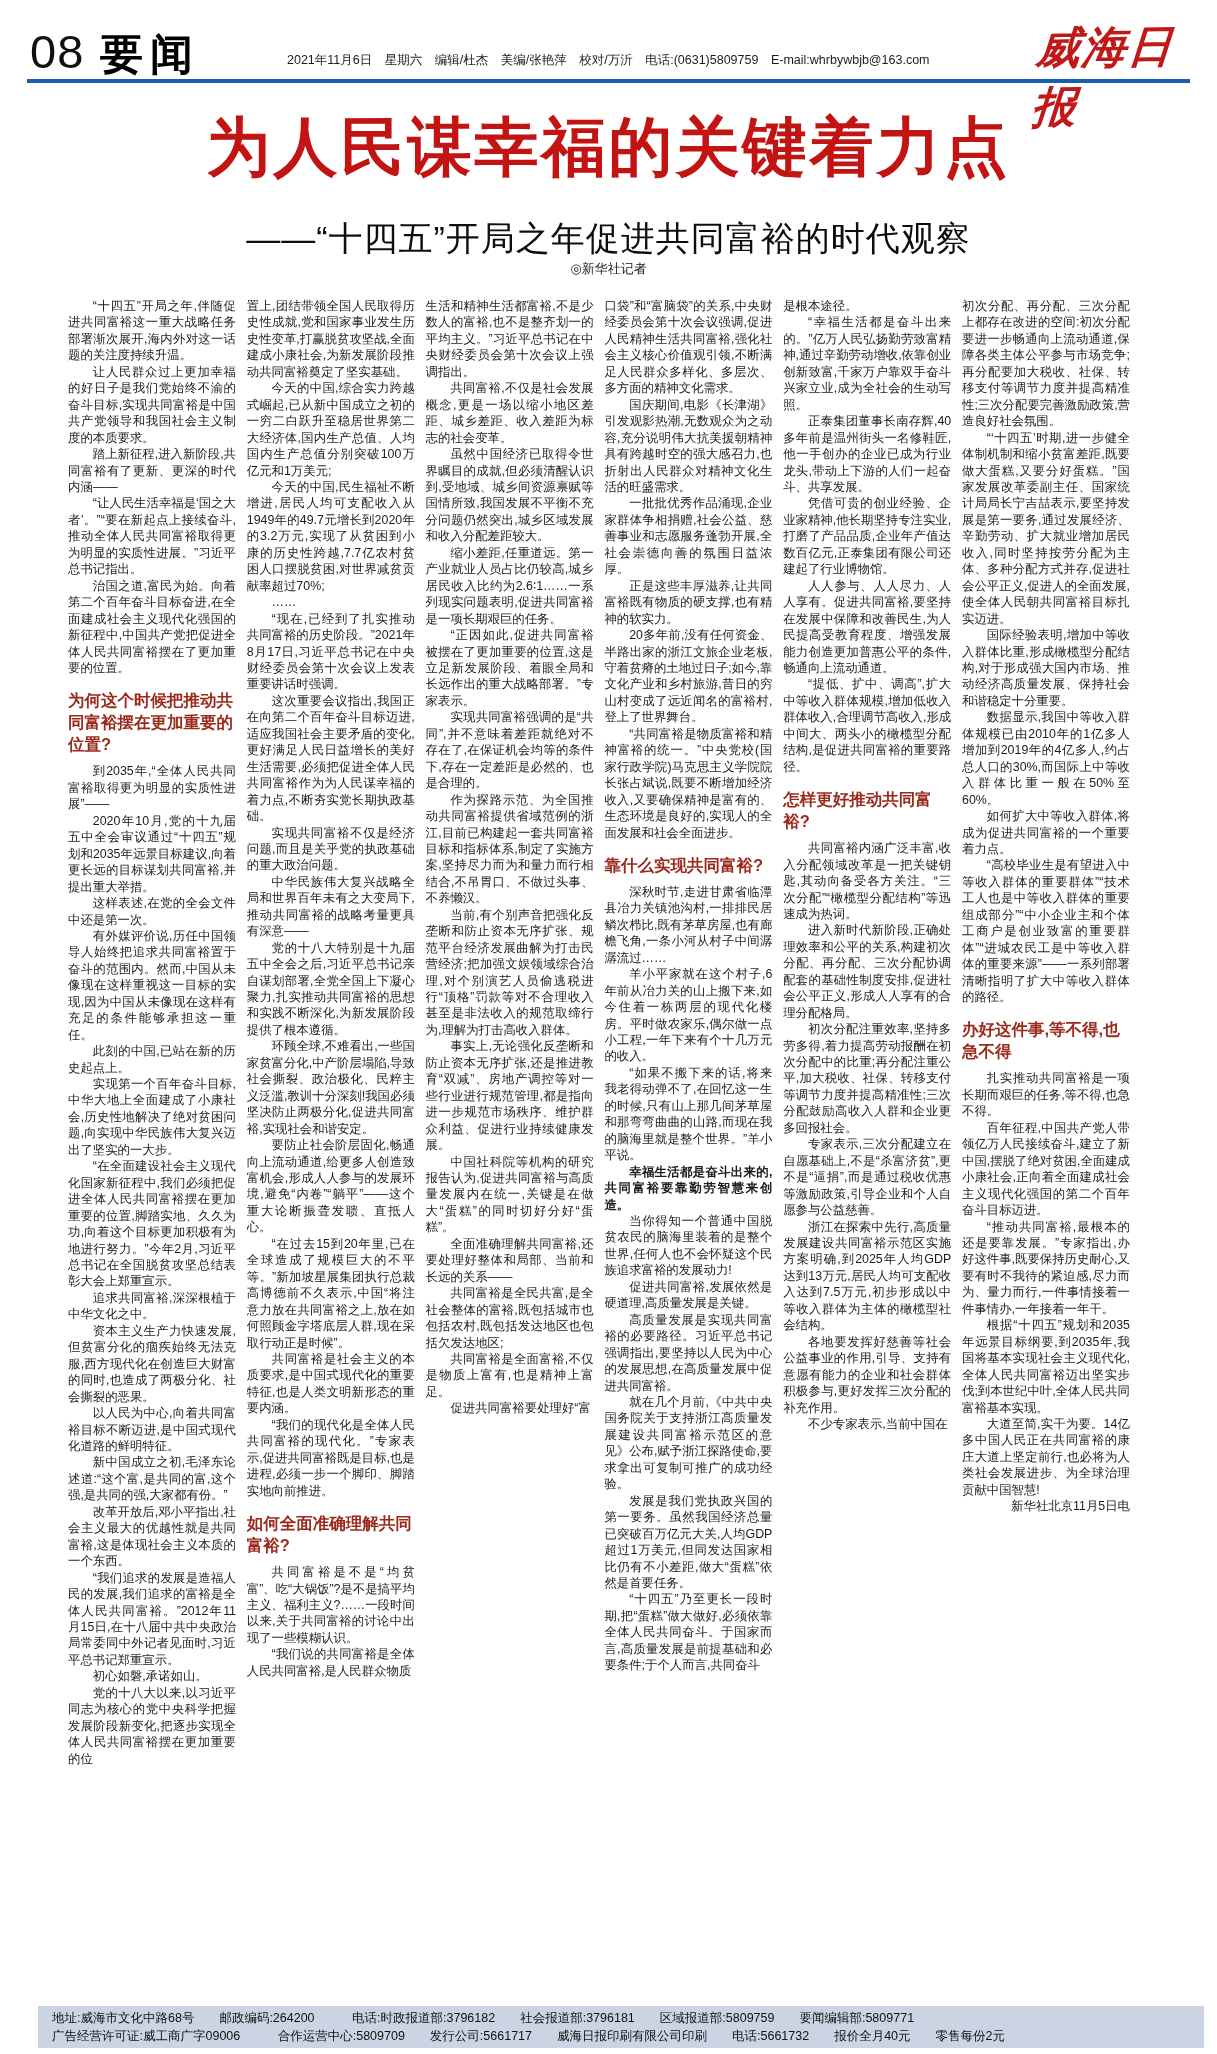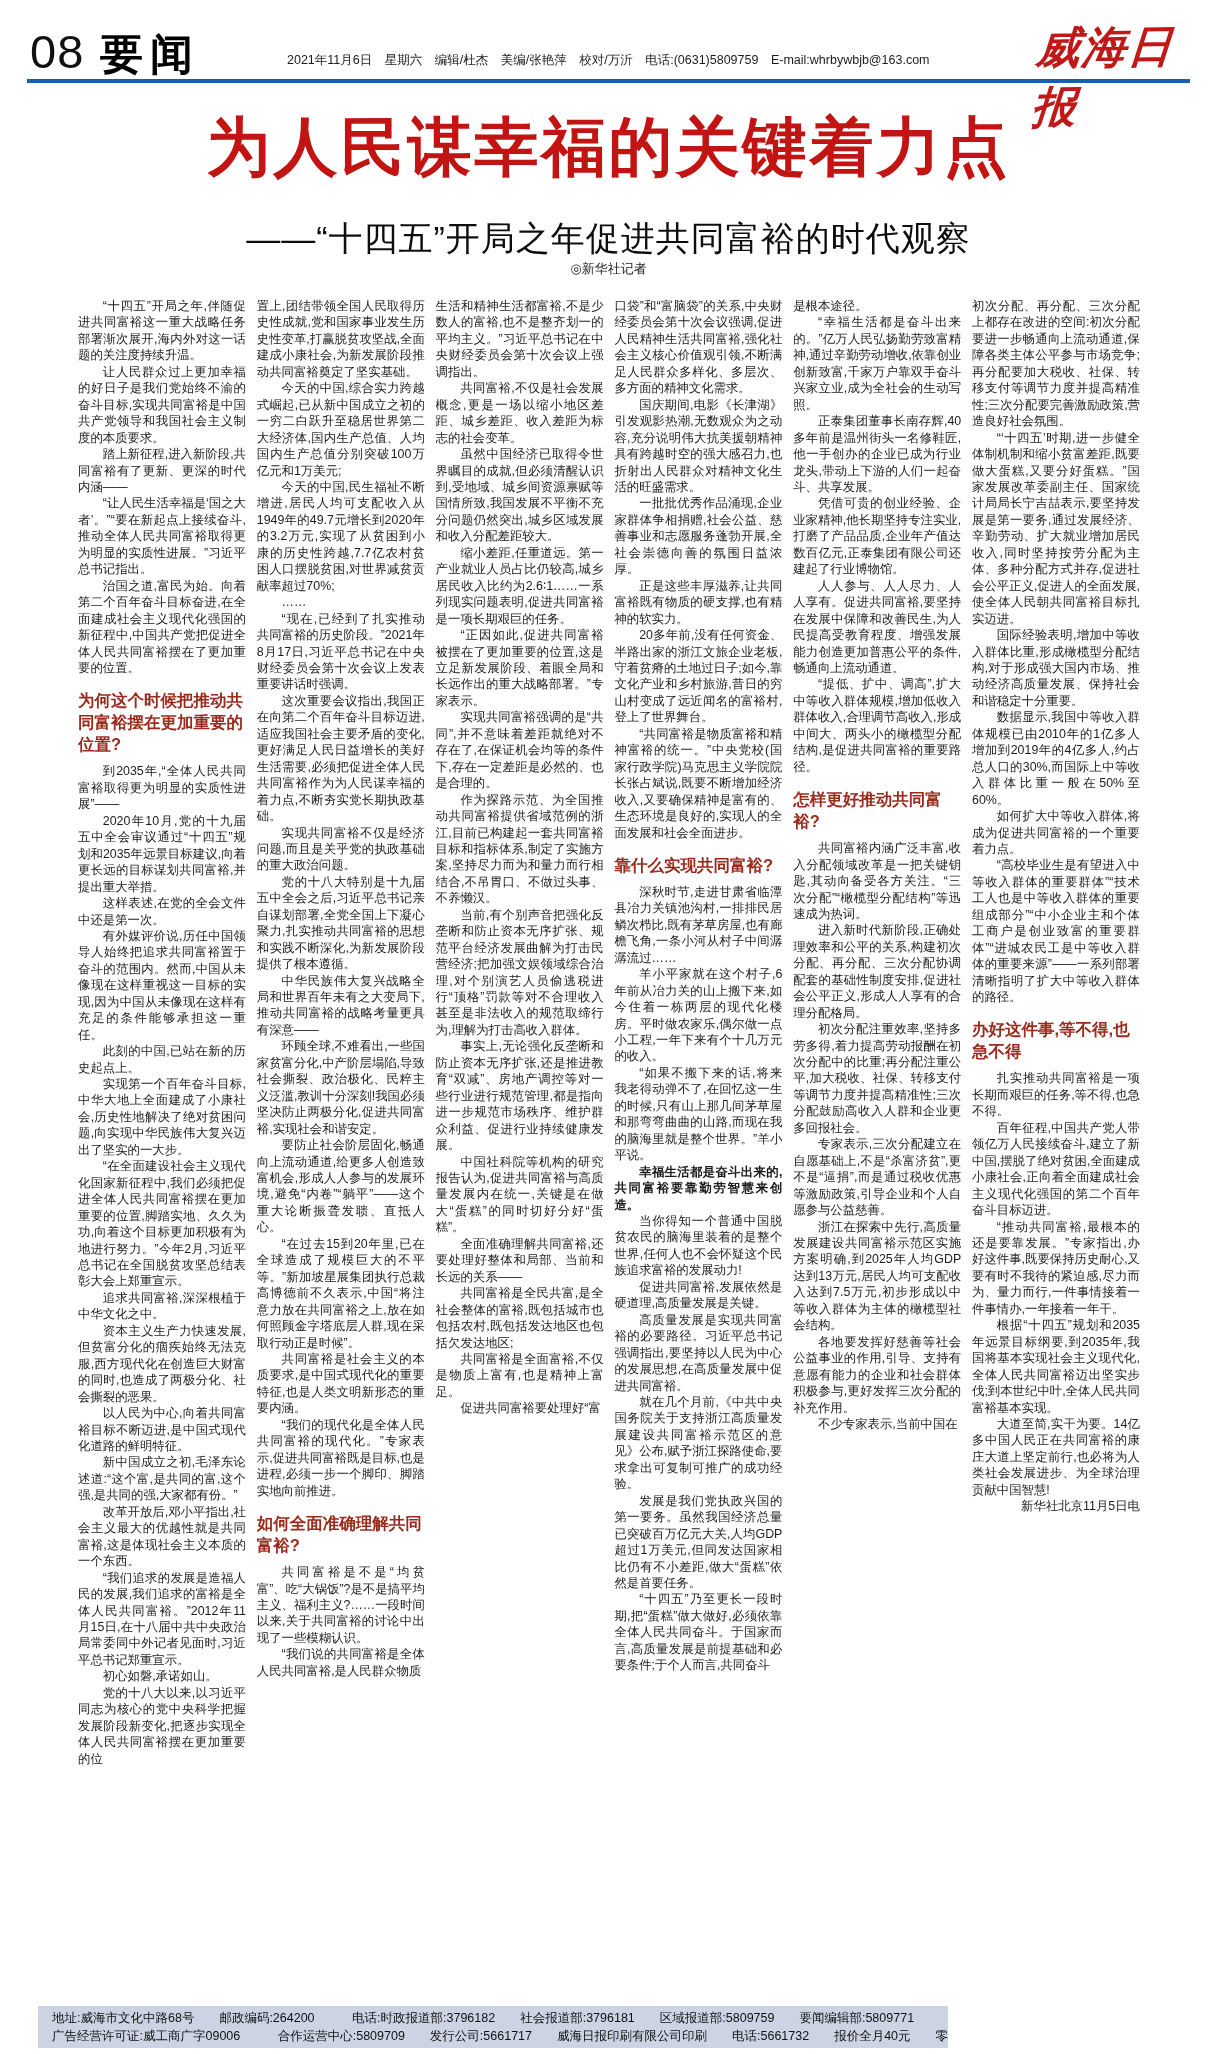--- a/index.html
+++ b/index.html
@@ -23,38 +23,38 @@
     font-family:"Liberation Serif","DejaVu Serif",serif;font-weight:900;
     font-size:64px;line-height:104px;color:#c31414;letter-spacing:3px;white-space:nowrap;
   }
   .subtitle{
     position:absolute;left:0;top:216px;width:100%;text-align:center;
     font-size:34px;font-weight:400;color:#0d0d0d;letter-spacing:1px;
   }
   .byline{position:absolute;left:0;top:260px;width:100%;text-align:center;font-size:13px;color:#222;}
   
   .columns{
-    position:absolute;left:78px;top:298px;width:1062px;height:1692px;
+    position:absolute;left:68px;top:298px;width:1062px;height:1692px;
     display:flex;justify-content:space-between;overflow:hidden;
   }
   .col{
     width:168px;height:1692px;overflow:hidden;text-align:justify;
     font-size:12.4px;line-height:16.45px;color:#1b1b1b;
   }
   .col p{margin:0;text-indent:2em;}
   .col p.cont{text-indent:0;}
   .col p.bold{font-weight:700;}
   .col p.sign{text-align:right;text-indent:0;}
   .col p.sub{
     text-indent:0;text-align:left;font-weight:900;color:#9a2a1c;
     font-size:16.5px;line-height:22px;margin:13px 0 8px;
   }
   
   .footer-band{
-    position:absolute;left:38px;top:2006px;width:910px;height:42px;
+    position:absolute;left:38px;top:2006px;width:1166px;height:42px;
     background:#ccd4e4;color:#101010;font-size:12.5px;line-height:18px;
     padding:3px 0 0 14px;box-sizing:border-box;white-space:nowrap;overflow:hidden;
   }
 </style>
 </head>
 <body>
 
 <div class="page">
 
   <div class="page-num">08</div>
@@ -92,22 +92,22 @@
         <p>党的十八大以来,以习近平同志为核心的党中央科学把握发展阶段新变化,把逐步实现全体人民共同富裕摆在更加重要的位</p>
       </div>
       <div class="col">
         <p class="cont">置上,团结带领全国人民取得历史性成就,党和国家事业发生历史性变革,打赢脱贫攻坚战,全面建成小康社会,为新发展阶段推动共同富裕奠定了坚实基础。</p>
         <p>今天的中国,综合实力跨越式崛起,已从新中国成立之初的一穷二白跃升至稳居世界第二大经济体,国内生产总值、人均国内生产总值分别突破100万亿元和1万美元;</p>
         <p>今天的中国,民生福祉不断增进,居民人均可支配收入从1949年的49.7元增长到2020年的3.2万元,实现了从贫困到小康的历史性跨越,7.7亿农村贫困人口摆脱贫困,对世界减贫贡献率超过70%;</p>
         <p>……</p>
         <p>“现在,已经到了扎实推动共同富裕的历史阶段。”2021年8月17日,习近平总书记在中央财经委员会第十次会议上发表重要讲话时强调。</p>
         <p>这次重要会议指出,我国正在向第二个百年奋斗目标迈进,适应我国社会主要矛盾的变化,更好满足人民日益增长的美好生活需要,必须把促进全体人民共同富裕作为为人民谋幸福的着力点,不断夯实党长期执政基础。</p>
         <p>实现共同富裕不仅是经济问题,而且是关乎党的执政基础的重大政治问题。</p>
+        <p>中华民族伟大复兴战略全局和世界百年未有之大变局下,推动共同富裕的战略考量更具有深意——</p>
         <p>党的十八大特别是十九届五中全会之后,习近平总书记亲自谋划部署,全党全国上下凝心聚力,扎实推动共同富裕的思想和实践不断深化,为新发展阶段提供了根本遵循。</p>
-        <p>中华民族伟大复兴战略全局和世界百年未有之大变局下,推动共同富裕的战略考量更具有深意——</p>
         <p>环顾全球,不难看出,一些国家贫富分化,中产阶层塌陷,导致社会撕裂、政治极化、民粹主义泛滥,教训十分深刻!我国必须坚决防止两极分化,促进共同富裕,实现社会和谐安定。</p>
         <p>要防止社会阶层固化,畅通向上流动通道,给更多人创造致富机会,形成人人参与的发展环境,避免“内卷”“躺平”——这个重大论断振聋发聩、直抵人心。</p>
         <p>“在过去15到20年里,已在全球造成了规模巨大的不平等。”新加坡星展集团执行总裁高博德前不久表示,中国“将注意力放在共同富裕之上,放在如何照顾金字塔底层人群,现在采取行动正是时候”。</p>
         <p>共同富裕是社会主义的本质要求,是中国式现代化的重要特征,也是人类文明新形态的重要内涵。</p>
         <p>“我们的现代化是全体人民共同富裕的现代化。”专家表示,促进共同富裕既是目标,也是进程,必须一步一个脚印、脚踏实地向前推进。</p>
         <p class="sub">如何全面准确理解共同富裕?</p>
         <p>共同富裕是不是“均贫富”、吃“大锅饭”?是不是搞平均主义、福利主义?……一段时间以来,关于共同富裕的讨论中出现了一些模糊认识。</p>
         <p>“我们说的共同富裕是全体人民共同富裕,是人民群众物质</p>
       </div>
       <div class="col">

